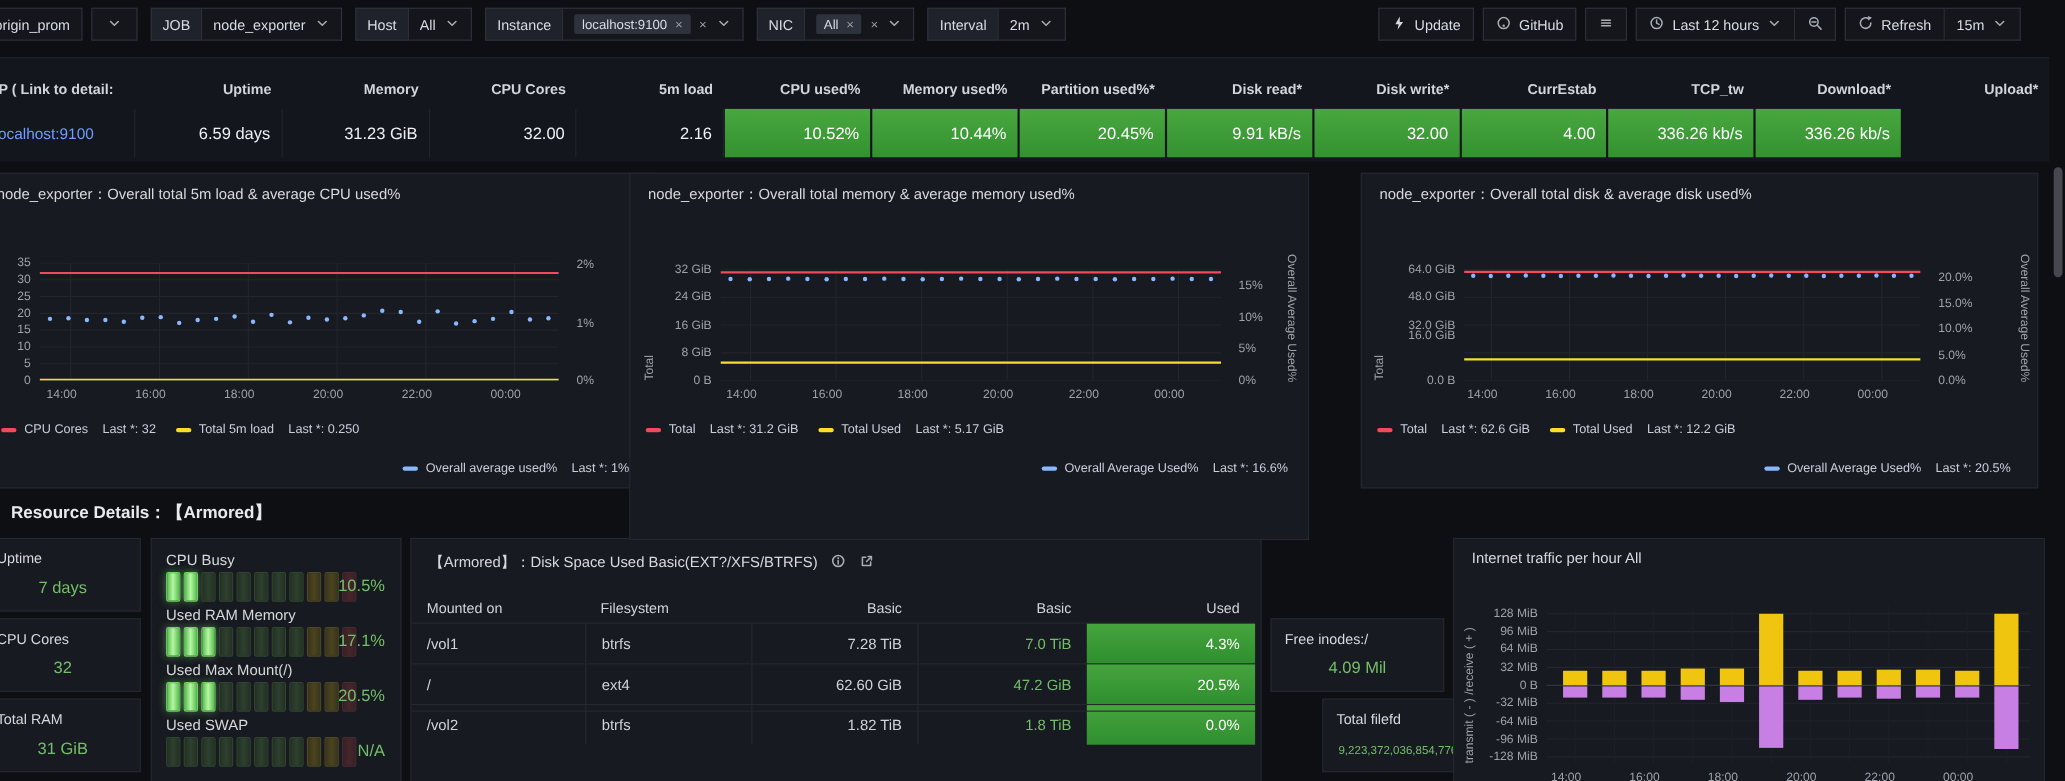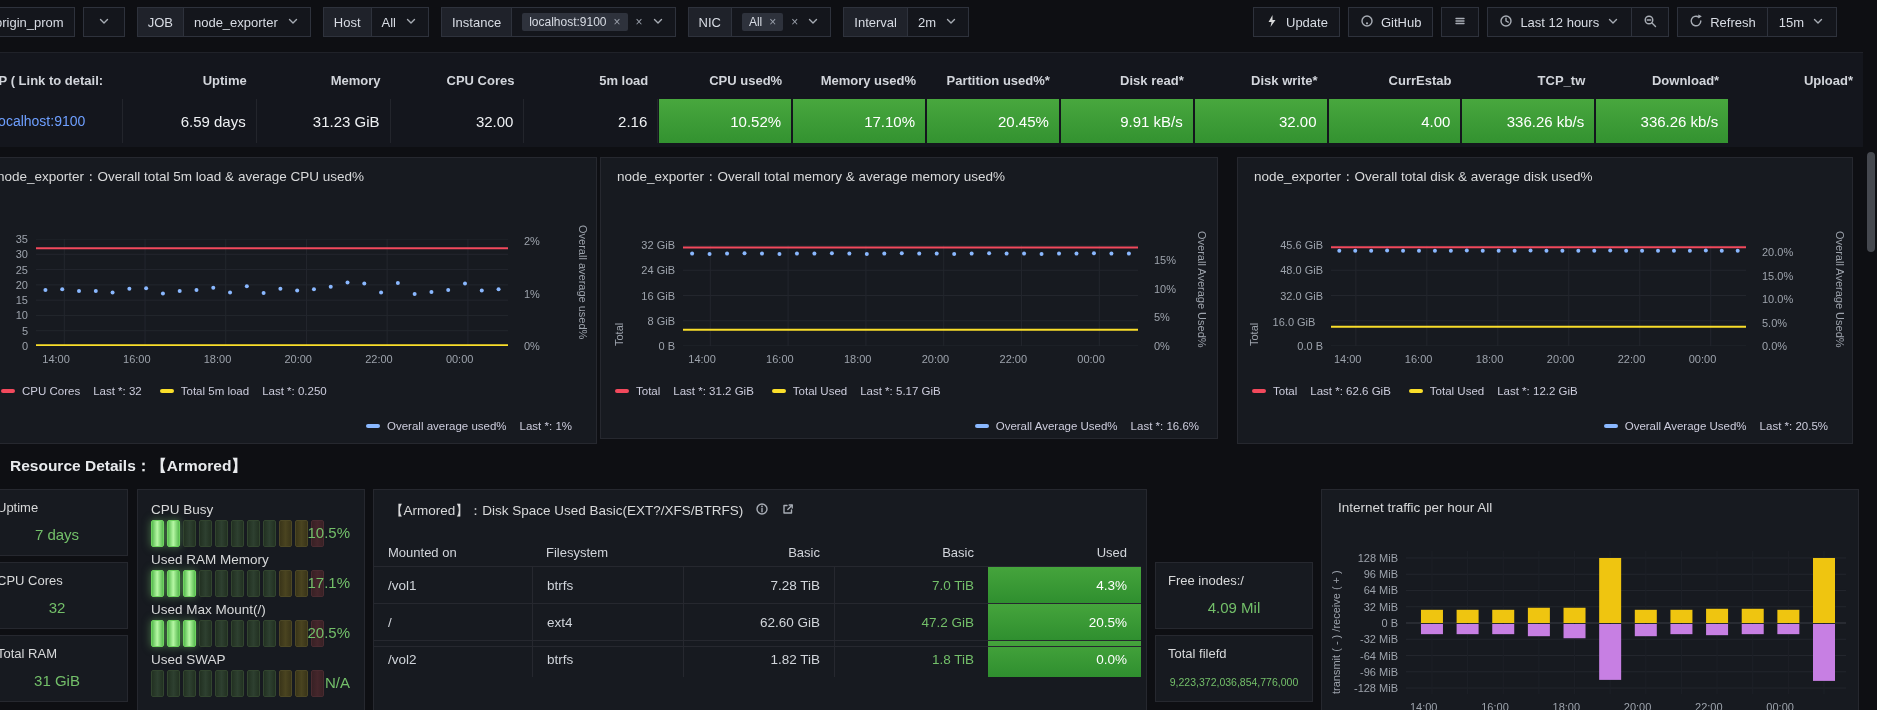--- a/index.html
+++ b/index.html
@@ -61,21 +61,21 @@
   .g-label{position:absolute;left:13px;font-size:13.5px;color:#d8d9da;white-space:nowrap;}
   .g-bars{position:absolute;left:13px;display:flex;gap:3px;}
   .g-seg{width:13px;height:27px;border-radius:2px;background:linear-gradient(90deg,#223122,#2e4030,#223122);border:1px solid #32452f;box-sizing:border-box;}
   .g-seg.amber{background:linear-gradient(90deg,#3a3519,#4a4420,#3a3519);border-color:#4d4825;}
   .g-seg.red{background:linear-gradient(90deg,#382125,#45262b,#382125);border-color:#4a2b30;}
   .g-seg.lit{background:linear-gradient(90deg,#57bb4f,#b6f7a4 48%,#57bb4f);border-color:#6fd35f;box-shadow:0 0 8px rgba(115,191,105,.55);}
   .g-val{position:absolute;right:14px;font-size:15px;color:#73bf69;}
 
   
   #disk-panel{position:absolute;left:373px;top:489px;width:774px;height:240px;background:#171a20;border:1px solid #26282f;box-sizing:border-box;}
-  #disk-title{position:absolute;left:16px;top:12px;font-size:13.5px;color:#d8d9da;display:flex;align-items:flex-start;gap:12px;}
+  #disk-title{position:absolute;left:16px;top:12px;font-size:13.5px;color:#d8d9da;display:flex;align-items:flex-end;gap:12px;}
   #disk-table{position:absolute;left:0;top:48px;width:767px;}
   .trow{display:grid;grid-template-columns:158px 151px 151px 154px 153px;height:36px;border-top:1px solid #26282f;}
   .trow.head{height:28px;border-top:none;}
   .tc{display:flex;align-items:center;font-size:13.5px;color:#d0d4da;padding:0 14px;box-sizing:border-box;overflow:hidden;white-space:nowrap;}
   .trow:not(.head) .tc + .tc{border-left:1px solid #26282f;}
   .tc.rgt{justify-content:flex-end;}
   .tc.avail{color:#73bf69;justify-content:flex-end;}
   .tc.usedcell{background:linear-gradient(180deg,#45a43c,#2f8f2f);color:#fff;justify-content:flex-end;border-left:none !important;}
   .trow.head .tc{font-size:13px;color:#d2d5db;}
   #disk-bottom{position:absolute;left:0;top:156px;width:767px;border-top:1px solid #26282f;}
@@ -229,21 +229,21 @@
         <div class="sh">Download*</div>
         <div class="sh">Upload*</div>
       </div>
     <div id="stats-v">
         <div class="sv first">localhost:9100</div>
         <div class="sv">6.59 days</div>
         <div class="sv">31.23 GiB</div>
         <div class="sv">32.00</div>
         <div class="sv">2.16</div>
         <div class="sv green">10.52%</div>
-        <div class="sv green">17.10%</div>
+        <div class="sv green">10.44%</div>
         <div class="sv green">20.45%</div>
         <div class="sv green">9.91 kB/s</div>
         <div class="sv green">32.00</div>
         <div class="sv green">4.00</div>
         <div class="sv green">336.26 kb/s</div>
         <div class="sv green">336.26 kb/s</div>
       </div>
   </div>
 
   <div id="section-title">Resource Details：【Armored】</div>
@@ -438,21 +438,21 @@
         </div>
       </div>
       <div class="legend2" style="right: 24px; left: 0px; top: 262px;">
         <div class="litem">
           <span class="ldash" style="background: rgb(138, 184, 255);"></span>
           <span>Overall average used%</span>
           <span class="llast">Last *: 1%</span>
         </div>
       </div>
     </div>
-    <div class="panel" style="left: 600px; top: 157px; width: 618px; height: 282px;">
+    <div class="panel" style="left: 572px; top: 157px; width: 618px; height: 334px;">
       <div class="panel-title" style="left: 16px;">node_exporter：Overall total memory &amp; average memory used%</div>
       <div class="plot" style="left: 82px; top: 87px; width: 455px; height: 101px;"><svg width="455" height="101">
           <line x1="0" y1="101" x2="455" y2="101" stroke="#23262d" stroke-width="1"></line>
           <line x1="0" y1="75.75" x2="455" y2="75.75" stroke="#23262d" stroke-width="1"></line>
           <line x1="0" y1="50.5" x2="455" y2="50.5" stroke="#23262d" stroke-width="1"></line>
           <line x1="0" y1="25.25" x2="455" y2="25.25" stroke="#23262d" stroke-width="1"></line>
           <line x1="0" y1="0" x2="455" y2="0" stroke="#23262d" stroke-width="1"></line>
           <line x1="27.3" y1="0" x2="27.3" y2="101" stroke="#23262d" stroke-width="1"></line>
           <line x1="105.105" y1="0" x2="105.105" y2="101" stroke="#23262d" stroke-width="1"></line>
           <line x1="182.91000000000003" y1="0" x2="182.91000000000003" y2="101" stroke="#23262d" stroke-width="1"></line>
@@ -562,24 +562,24 @@
           <circle cx="295.14799999999997" cy="5.637209302325573" r="2" fill="#8ab8ff"></circle>
           <circle cx="311.08399999999995" cy="5.637209302325573" r="2" fill="#8ab8ff"></circle>
           <circle cx="327.02" cy="5.872093023255815" r="2" fill="#8ab8ff"></circle>
           <circle cx="342.95599999999996" cy="5.637209302325573" r="2" fill="#8ab8ff"></circle>
           <circle cx="358.89199999999994" cy="5.637209302325573" r="2" fill="#8ab8ff"></circle>
           <circle cx="374.828" cy="5.402325581395331" r="2" fill="#8ab8ff"></circle>
           <circle cx="390.764" cy="5.637209302325573" r="2" fill="#8ab8ff"></circle>
           <circle cx="406.7" cy="5.637209302325573" r="2" fill="#8ab8ff"></circle>
         </svg></div>
       <div class="tick r" style="left: 27px; width: 58px; top: 182px;">0.0 B</div>
-      <div class="tick r" style="left: 27px; width: 58px; top: 158px; text-align: center;">16.0 GiB</div>
+      <div class="tick r" style="left: 27px; width: 58px; top: 141px;">16.0 GiB</div>
       <div class="tick r" style="left: 27px; width: 58px; top: 131.5px;">32.0 GiB</div>
       <div class="tick r" style="left: 27px; width: 58px; top: 106.25px;">48.0 GiB</div>
-      <div class="tick r" style="left: 27px; width: 58px; top: 81px;">45.6 GiB</div>
+      <div class="tick r" style="left: 27px; width: 58px; top: 81px;">64.0 GiB</div>
       <div class="xtick" style="left: 95.9px; top: 195px;">14:00</div>
       <div class="xtick" style="left: 166.865px; top: 195px;">16:00</div>
       <div class="xtick" style="left: 237.83px; top: 195px;">18:00</div>
       <div class="xtick" style="left: 308.795px; top: 195px;">20:00</div>
       <div class="xtick" style="left: 379.76px; top: 195px;">22:00</div>
       <div class="xtick" style="left: 450.725px; top: 195px;">00:00</div>
       <div class="tick" style="left: 524px; top: 182px;">0.0%</div>
       <div class="tick" style="left: 524px; top: 158.512px;">5.0%</div>
       <div class="tick" style="left: 524px; top: 135.023px;">10.0%</div>
       <div class="tick" style="left: 524px; top: 111.535px;">15.0%</div>
@@ -615,21 +615,21 @@
       <div class="mini-value">32</div>
     </div>
     <div class="mini" style="left: -14px; top: 635px;">
       <div class="mini-label" style="left: 10px;">Total RAM</div>
       <div class="mini-value">31 GiB</div>
     </div>
     <div class="mini right" style="left: 1155px; top: 562px;">
       <div class="mini-label">Free inodes:/</div>
       <div class="mini-value">4.09 Mil</div>
     </div>
-    <div class="mini right" style="left: 1155px; top: 635px;">
+    <div class="mini right" style="left: 1202px; top: 635px;">
       <div class="mini-label">Total filefd</div>
       <div class="mini-value small">9,223,372,036,854,776,000</div>
     </div>
     <div class="panel" style="left: 1321px; top: 489px; width: 538px; height: 240px;">
       <div class="panel-title" style="left: 16px;">Internet traffic per hour All</div>
       <div class="plot" style="left: 84px; top: 61px; width: 440px; height: 143px;"><svg width="440" height="143">
           <line x1="0" y1="137.024" x2="440" y2="137.024" stroke="#23262d" stroke-width="1"></line>
           <line x1="0" y1="120.768" x2="440" y2="120.768" stroke="#23262d" stroke-width="1"></line>
           <line x1="0" y1="104.512" x2="440" y2="104.512" stroke="#23262d" stroke-width="1"></line>
           <line x1="0" y1="88.256" x2="440" y2="88.256" stroke="#23262d" stroke-width="1"></line>

